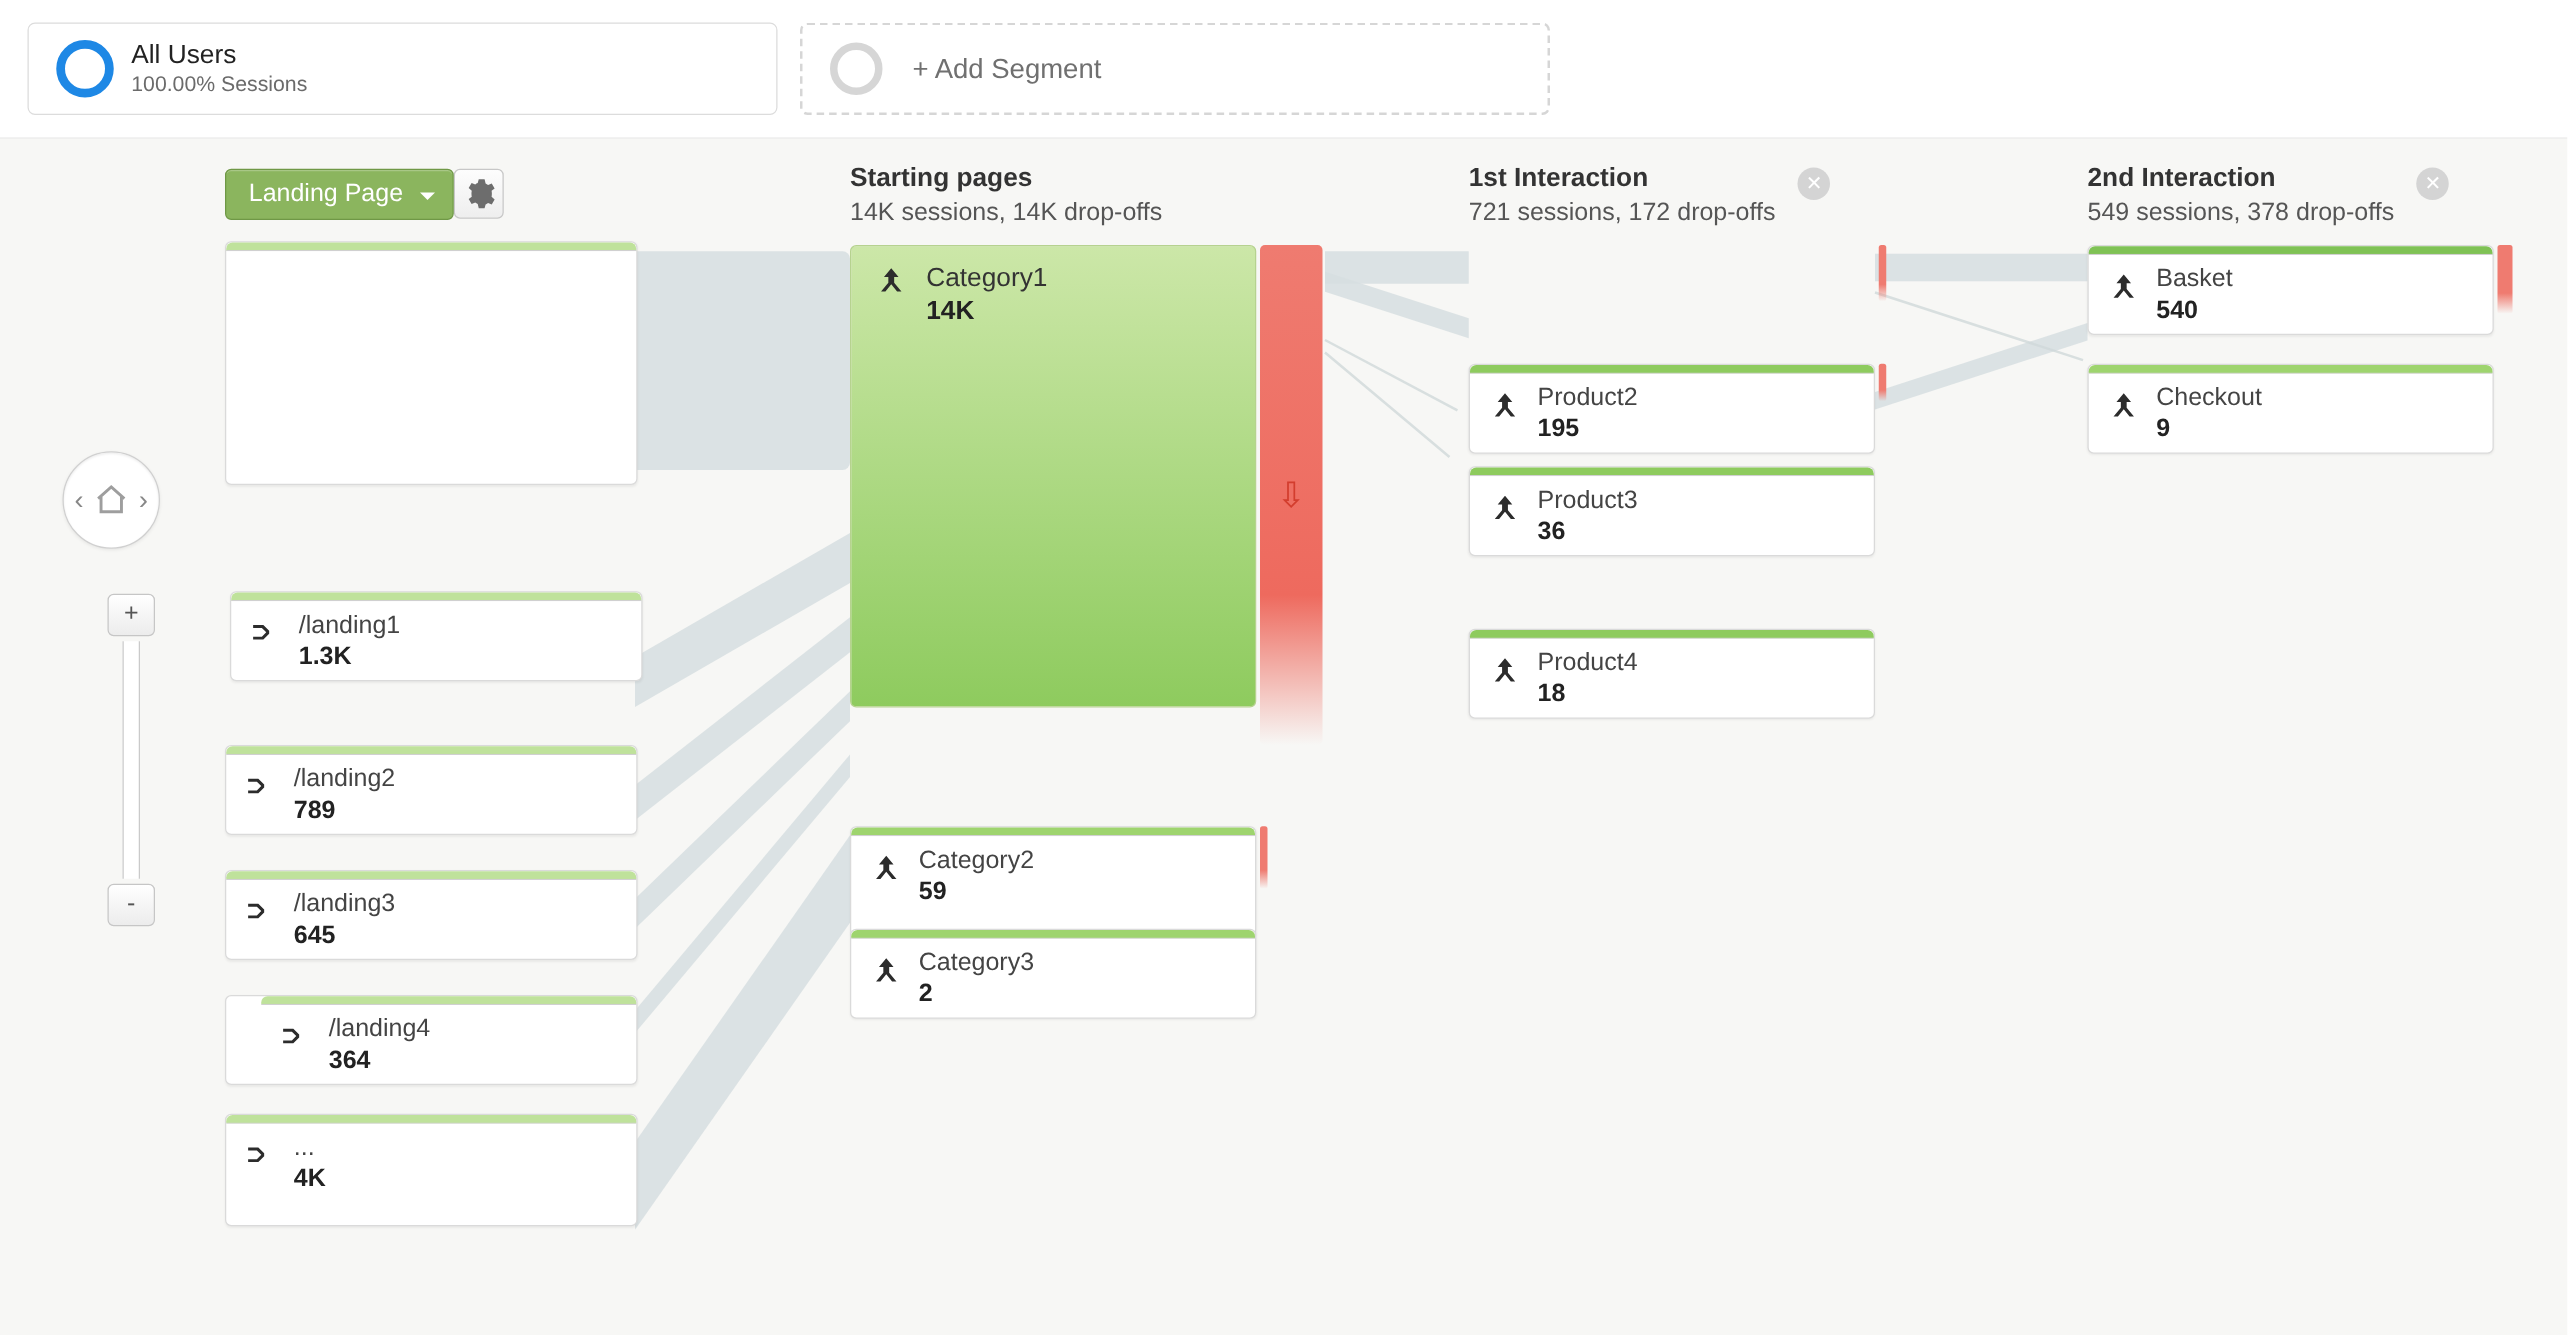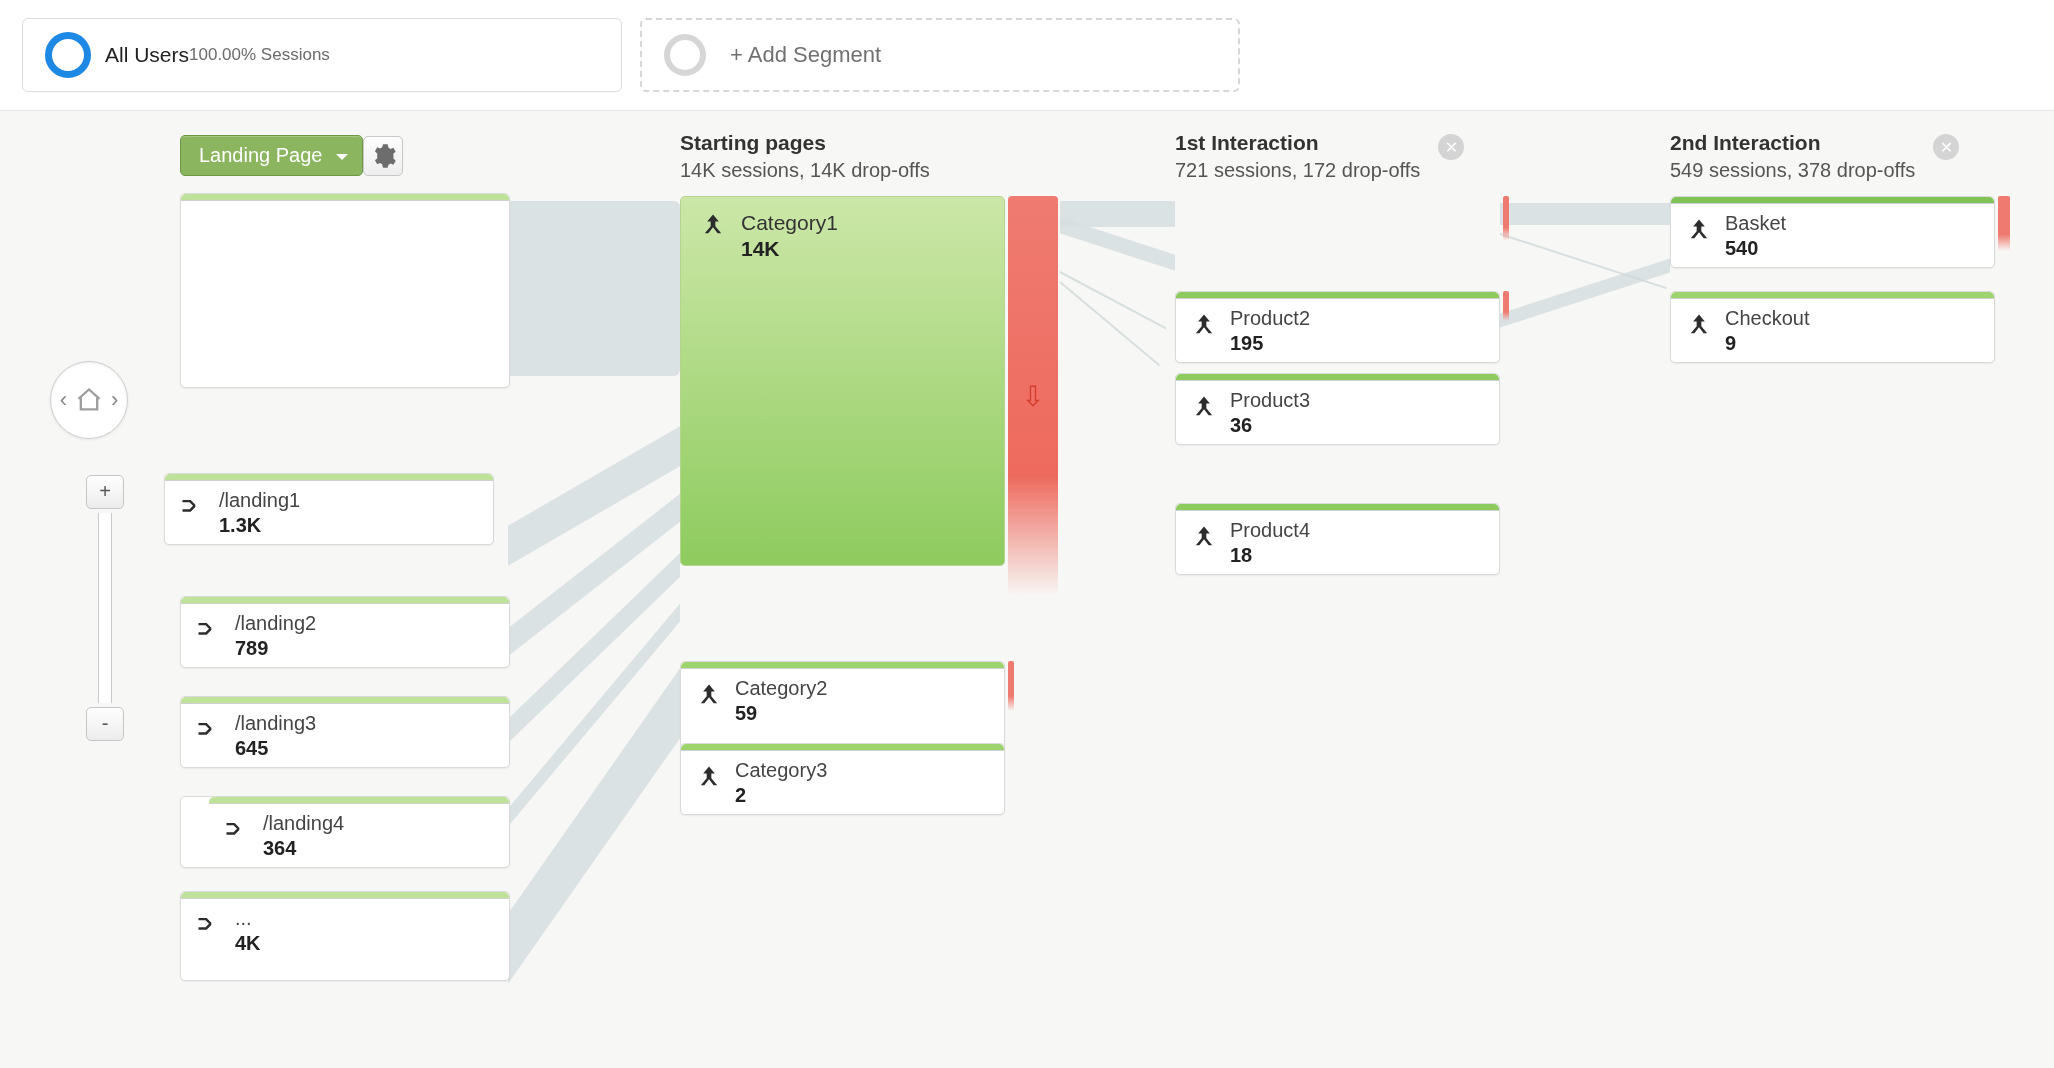--- a/index.html
+++ b/index.html
@@ -34,21 +34,21 @@
   }
   .segment-add .ring {
     width: 42px; height: 42px; border-radius: 50%;
     border: 6px solid #d6d6d6;
     margin-right: 10px;
   }
   .segment-chip .ring {
     width: 46px; height: 46px; border-radius: 50%;
     border: 7px solid #1e88e5;
   }
-  .segment-chip .seg-texts { display: flex; }
+  .segment-chip .seg-texts { display: flex; flex-direction: column; }
   .segment-chip .seg-name { font-size: 21px; font-weight: 500; color: #222; }
   .segment-chip .seg-sub  { font-size: 17px; color: #6b6b6b; margin-top: 2px; }
   
   
   .canvas {
     position: relative;
     background: linear-gradient(#f7f7f5, #f7f7f5);
     height: 960px;
     overflow: hidden;
   }
@@ -80,21 +80,21 @@
     border-left: 1px solid #cacaca;
     border-right: 1px solid #cacaca;
     background:#fff;
     margin: 4px 0;
   }
   
   
   .dim-row {
     position: absolute;
     left: 180px; top: 24px;
-    display: flex; align-items: flex-end; 
+    display: flex; align-items: flex-start; 
   }
   .dim-pill {
     background: #8bb55e;
     border: 1px solid #6f9846;
     color: #fff;
     font-size: 20px;
     padding: 8px 40px 8px 18px;
     border-radius: 5px;
     position: relative;
     cursor: pointer;
@@ -279,21 +279,21 @@
   <div class="ribbon-thin" style="left:1060px; top:160px; width:120px; transform:rotate(28deg);"></div>
   <div class="ribbon-thin" style="left:1060px; top:170px; width:130px; transform:rotate(40deg);"></div>
 
   <div class="ribbon" style="left:1500px; top:92px;  width:170px; height:22px; transform:skewY(0deg);"></div>
   <div class="ribbon" style="left:1500px; top:175px; width:170px; height:14px; transform:skewY(-18deg);"></div>
   <div class="ribbon-thin" style="left:1500px; top:122px; width:175px; transform:rotate(18deg);"></div>
 
   <div class="node" style="left:180px; top:82px;  width:330px; height:195px;">
     <div class="bar-top"></div>
   </div>
-  <div class="node" style="left:164px; top:362px; width:330px; height:72px;">
+  <div class="node" style="left:184px; top:362px; width:330px; height:72px;">
     <div class="bar-top"></div>
     <div class="row">
       <span class="ico">
           <svg class="ico-svg" viewBox="0 0 24 24" fill="#2c2c2c">
             <path d="M3 6h7l4 4v2l-4 4H3v-2h6l3-3-3-3H3z"></path>
           </svg>
         </span>
       <div>
         <div class="label">/landing1</div>
         <div class="val">1.3K</div>

